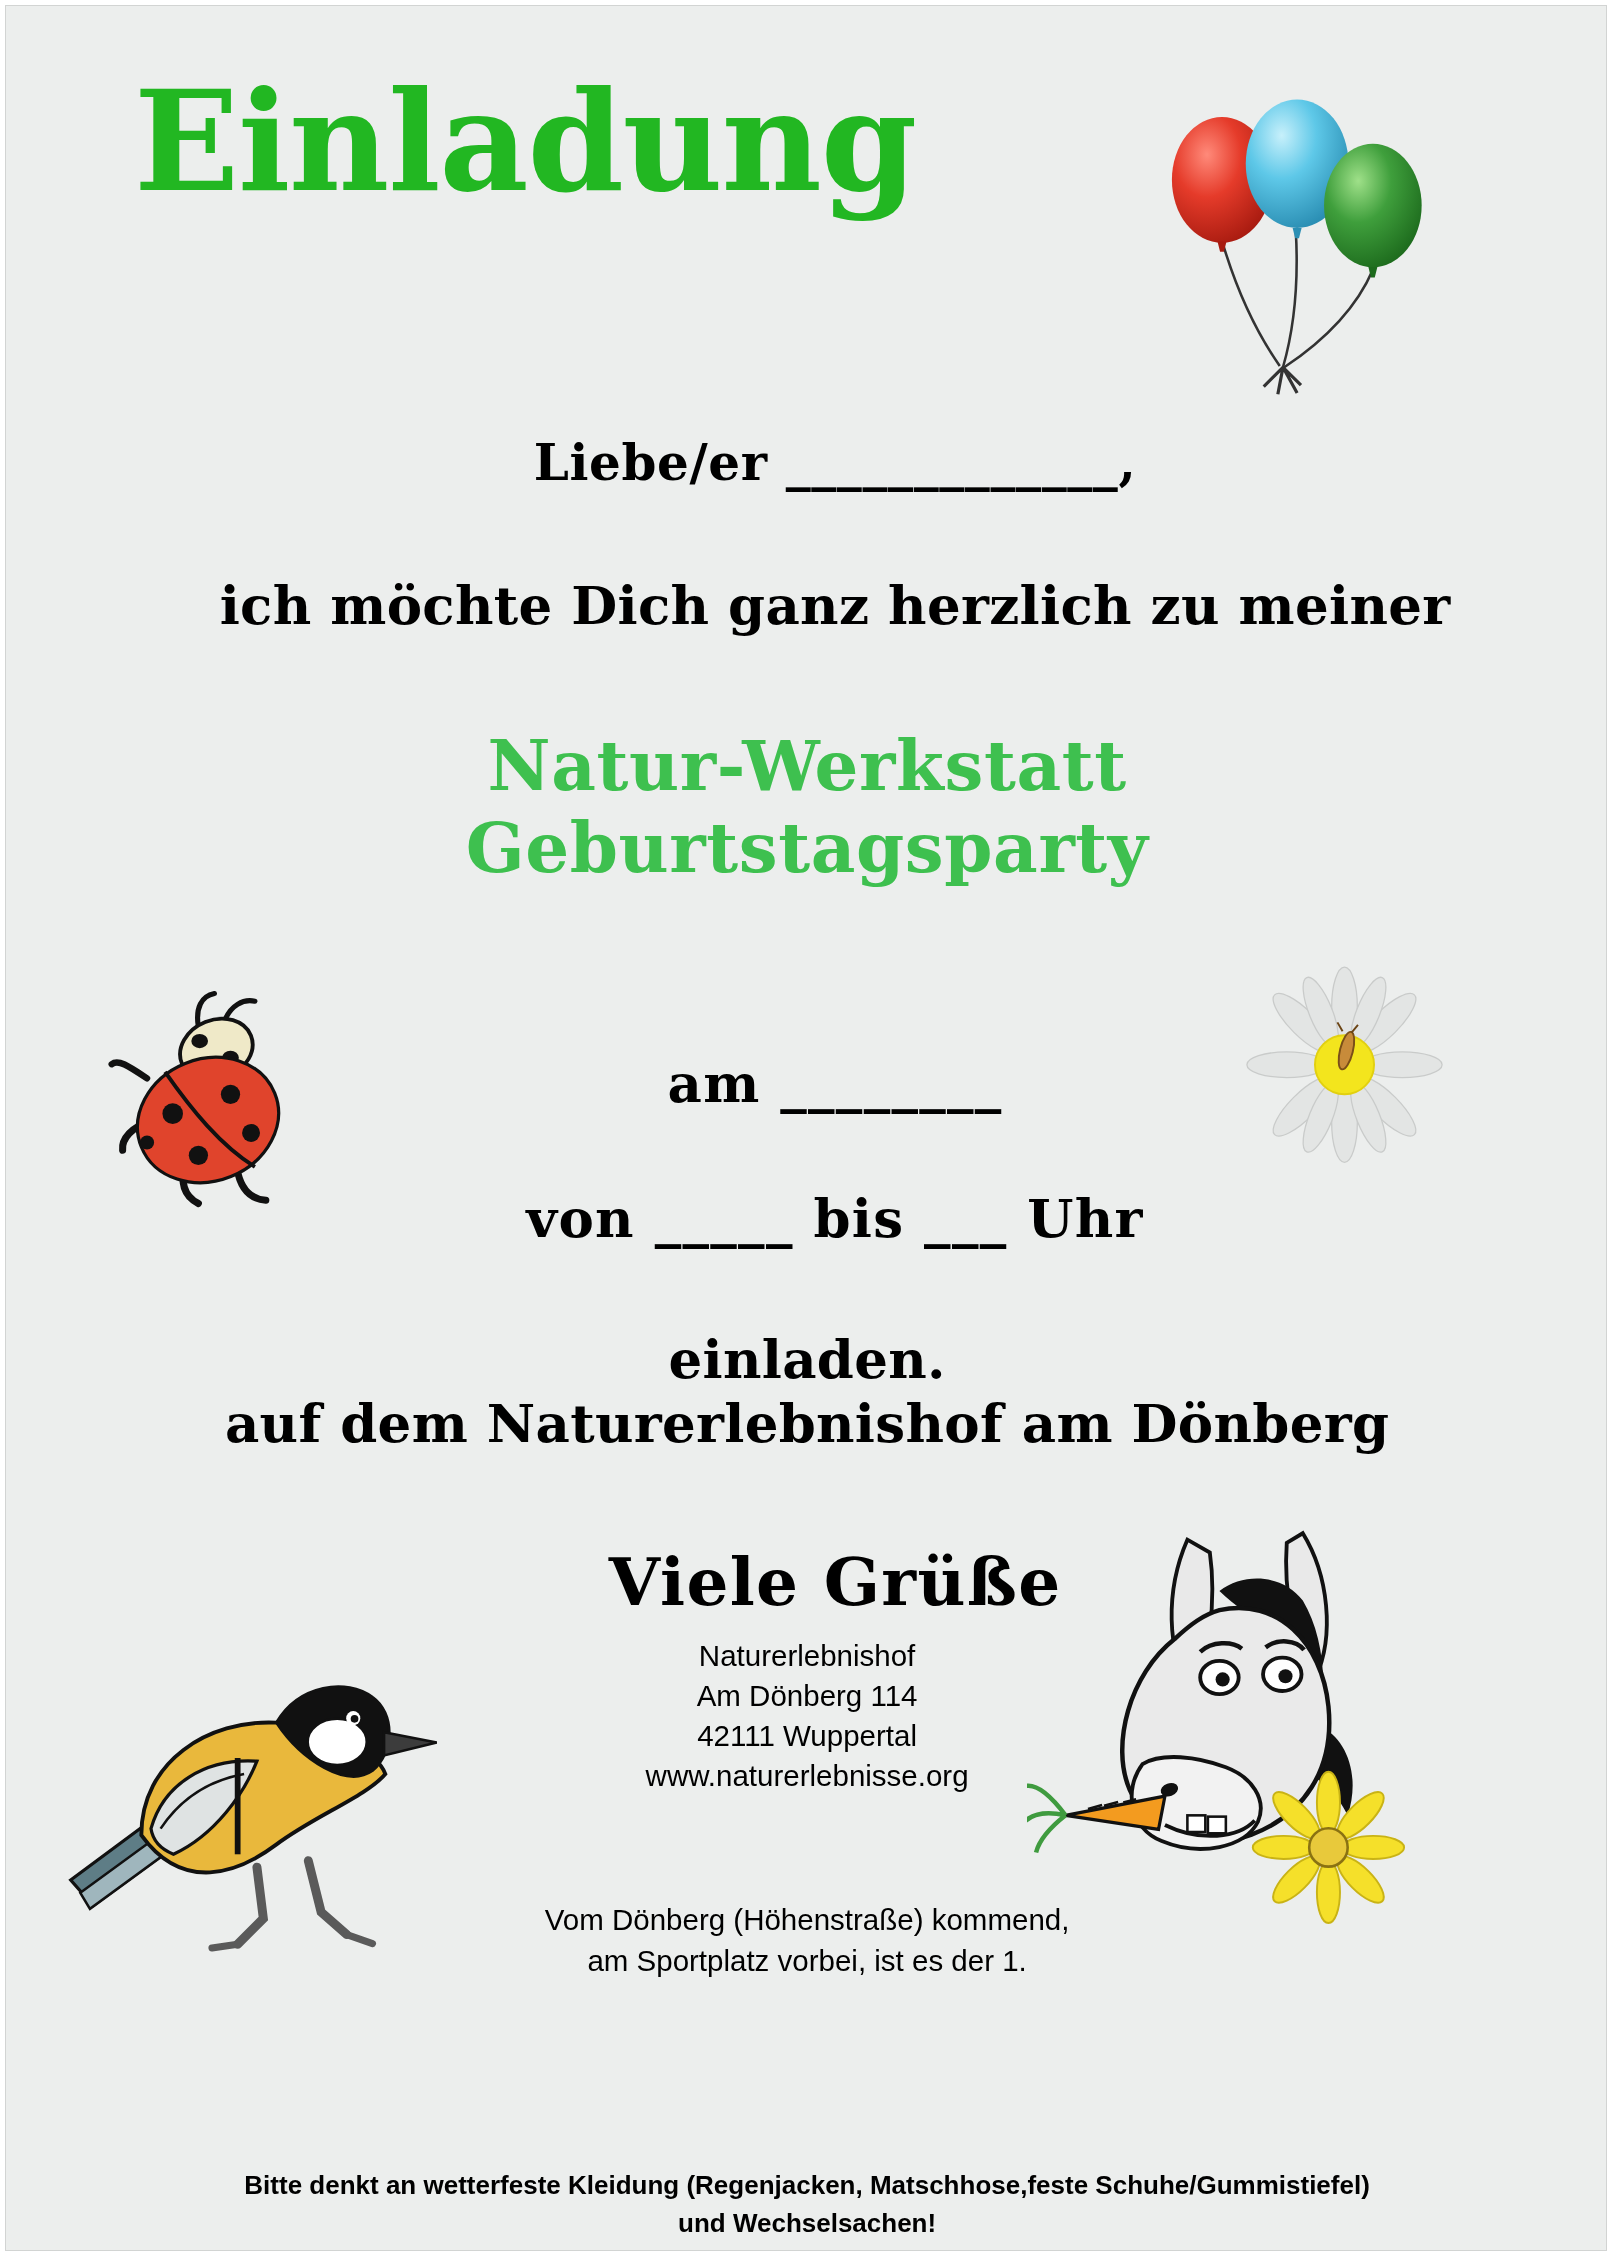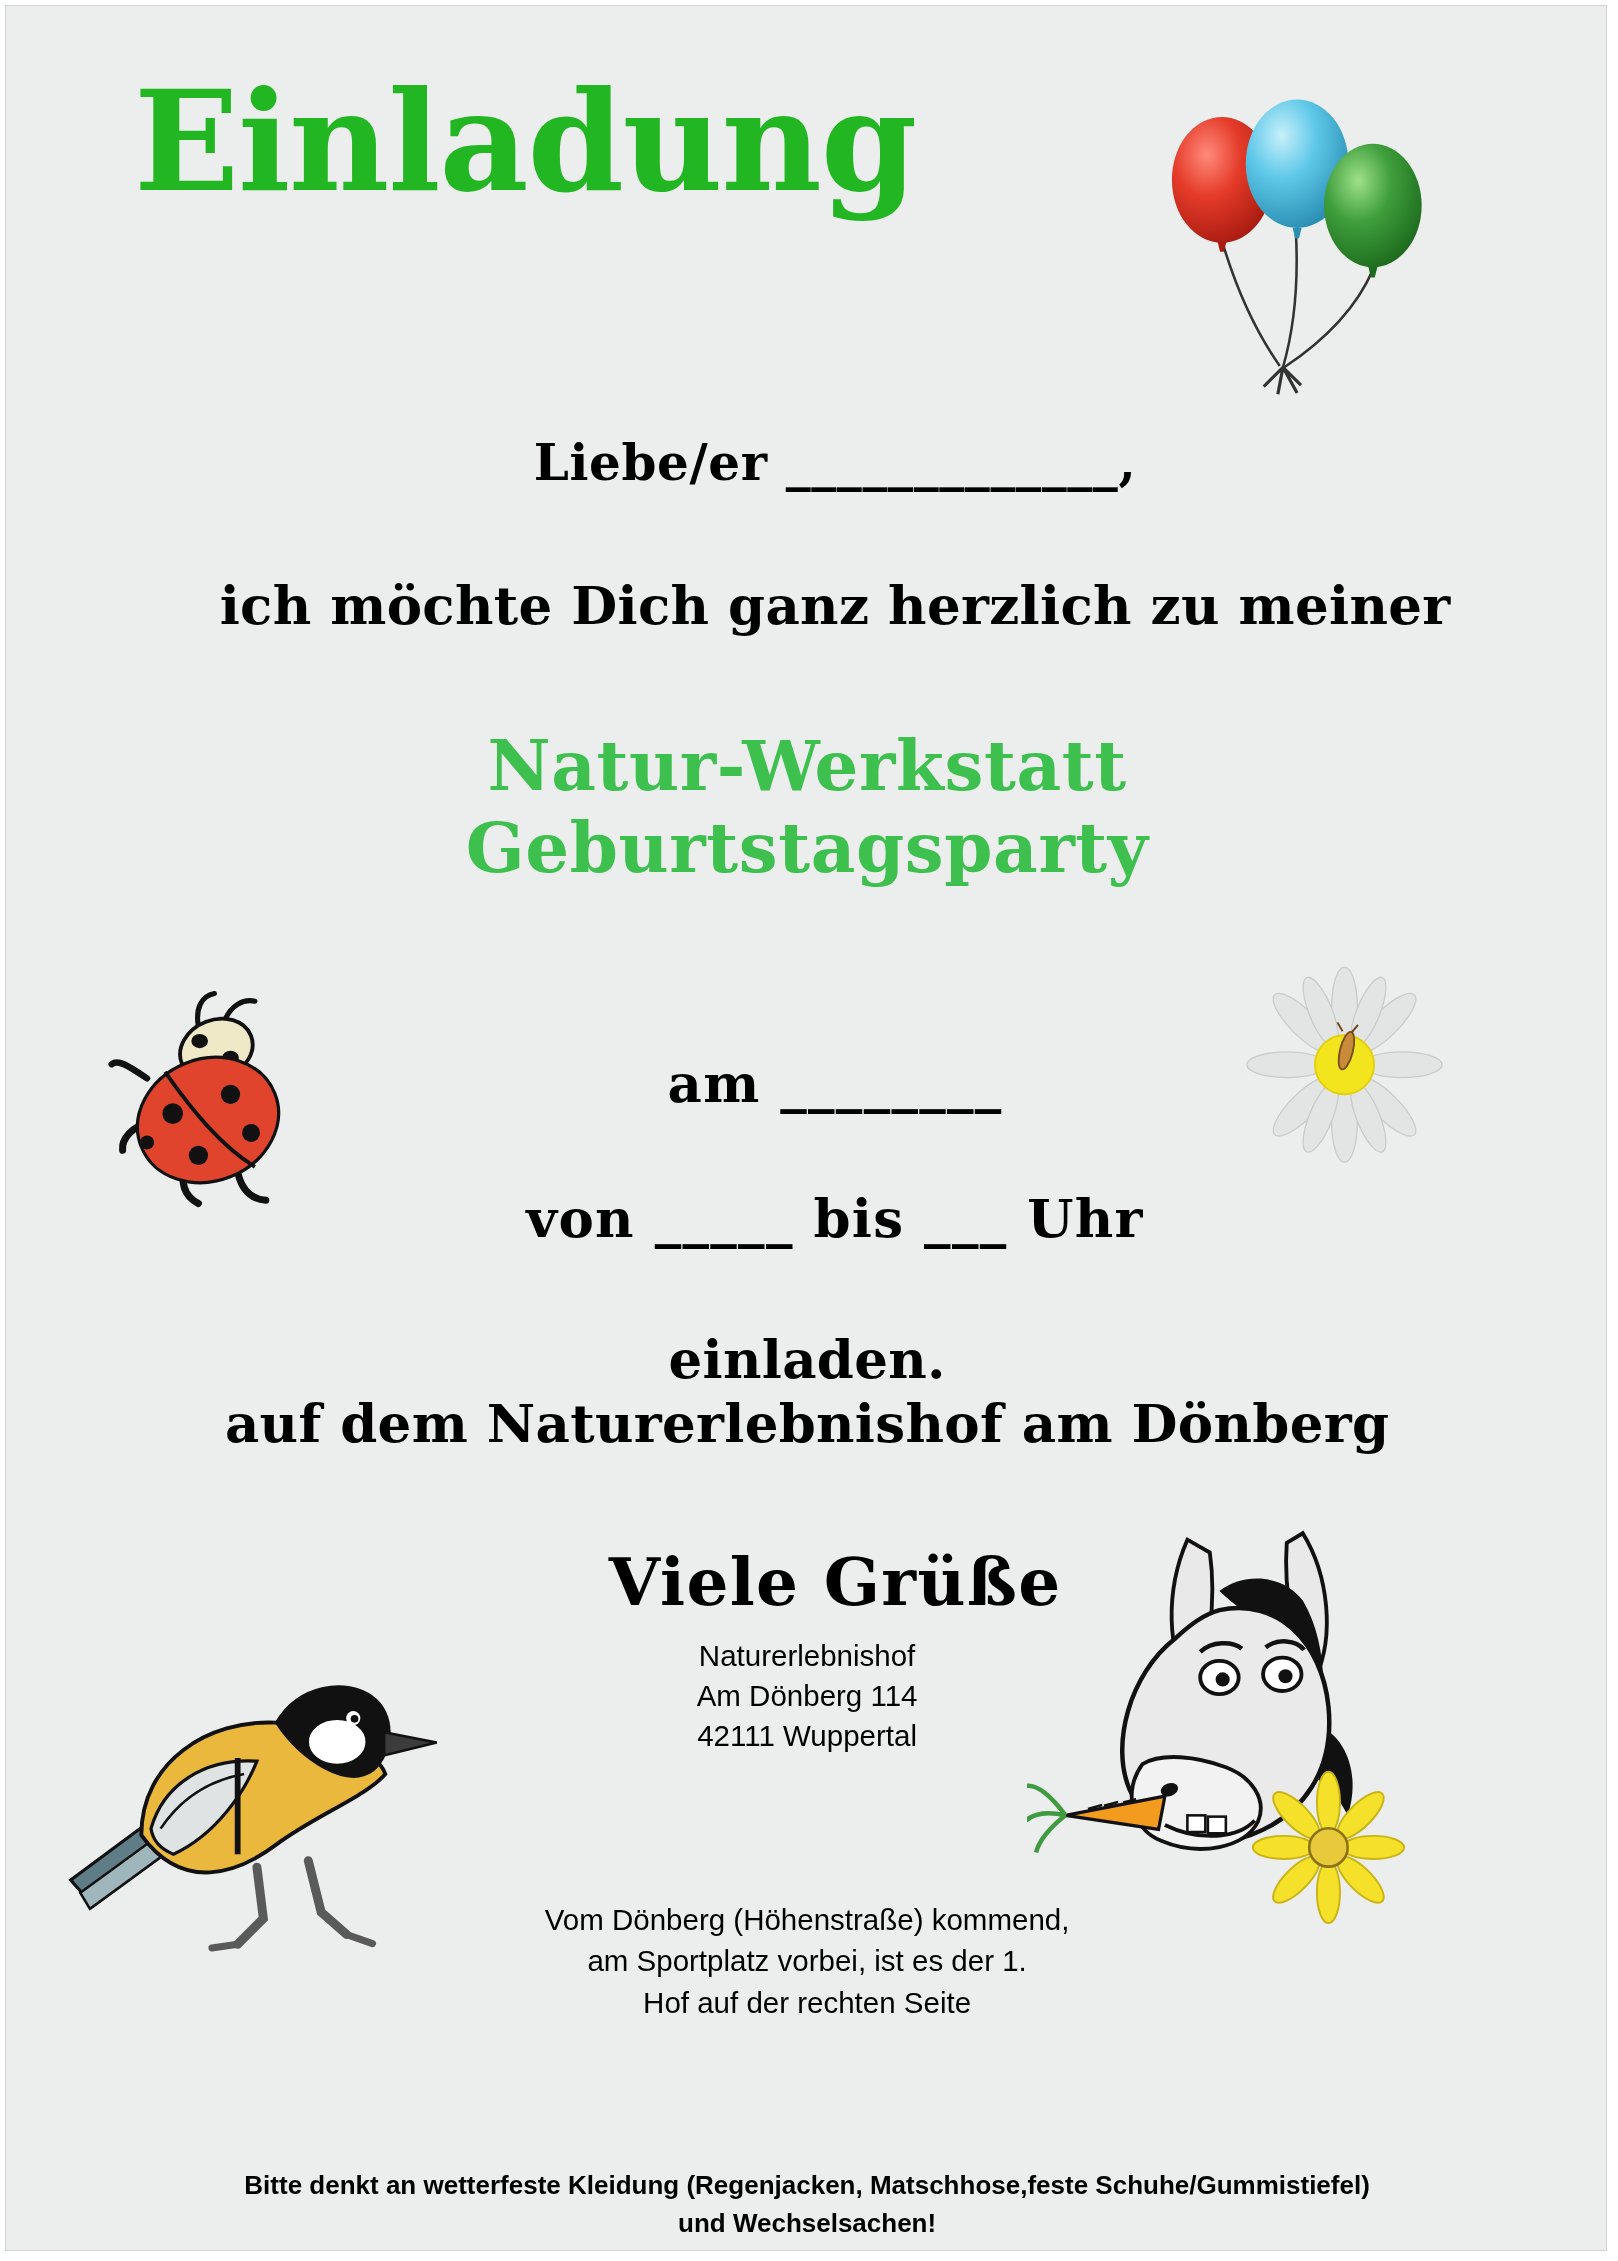--- a/index.html
+++ b/index.html
@@ -345,26 +345,26 @@
           </g>
           <circle cx="0" cy="0" r="30" fill="#e8c93b" stroke="#8a7212" stroke-width="4"></circle>
         </g>
       </svg>
     </div>
 
     <div class="address">
       <div>Naturerlebnishof</div>
       <div>Am Dönberg 114</div>
       <div>42111 Wuppertal</div>
+      <div>www.naturerlebnisse.org</div>
     </div>
 
     <div class="directions">
       <div>Vom Dönberg (Höhenstraße) kommend,</div>
       <div>am Sportplatz vorbei, ist es der 1.</div>
-      <div>Hof auf der rechten Seite</div>
     </div>
 
     <div class="footer">
       <div>Bitte denkt an wetterfeste Kleidung (Regenjacken, Matschhose,feste Schuhe/Gummistiefel)</div>
       <div>und Wechselsachen!</div>
     </div>
 
   </div>
 </div>
 

